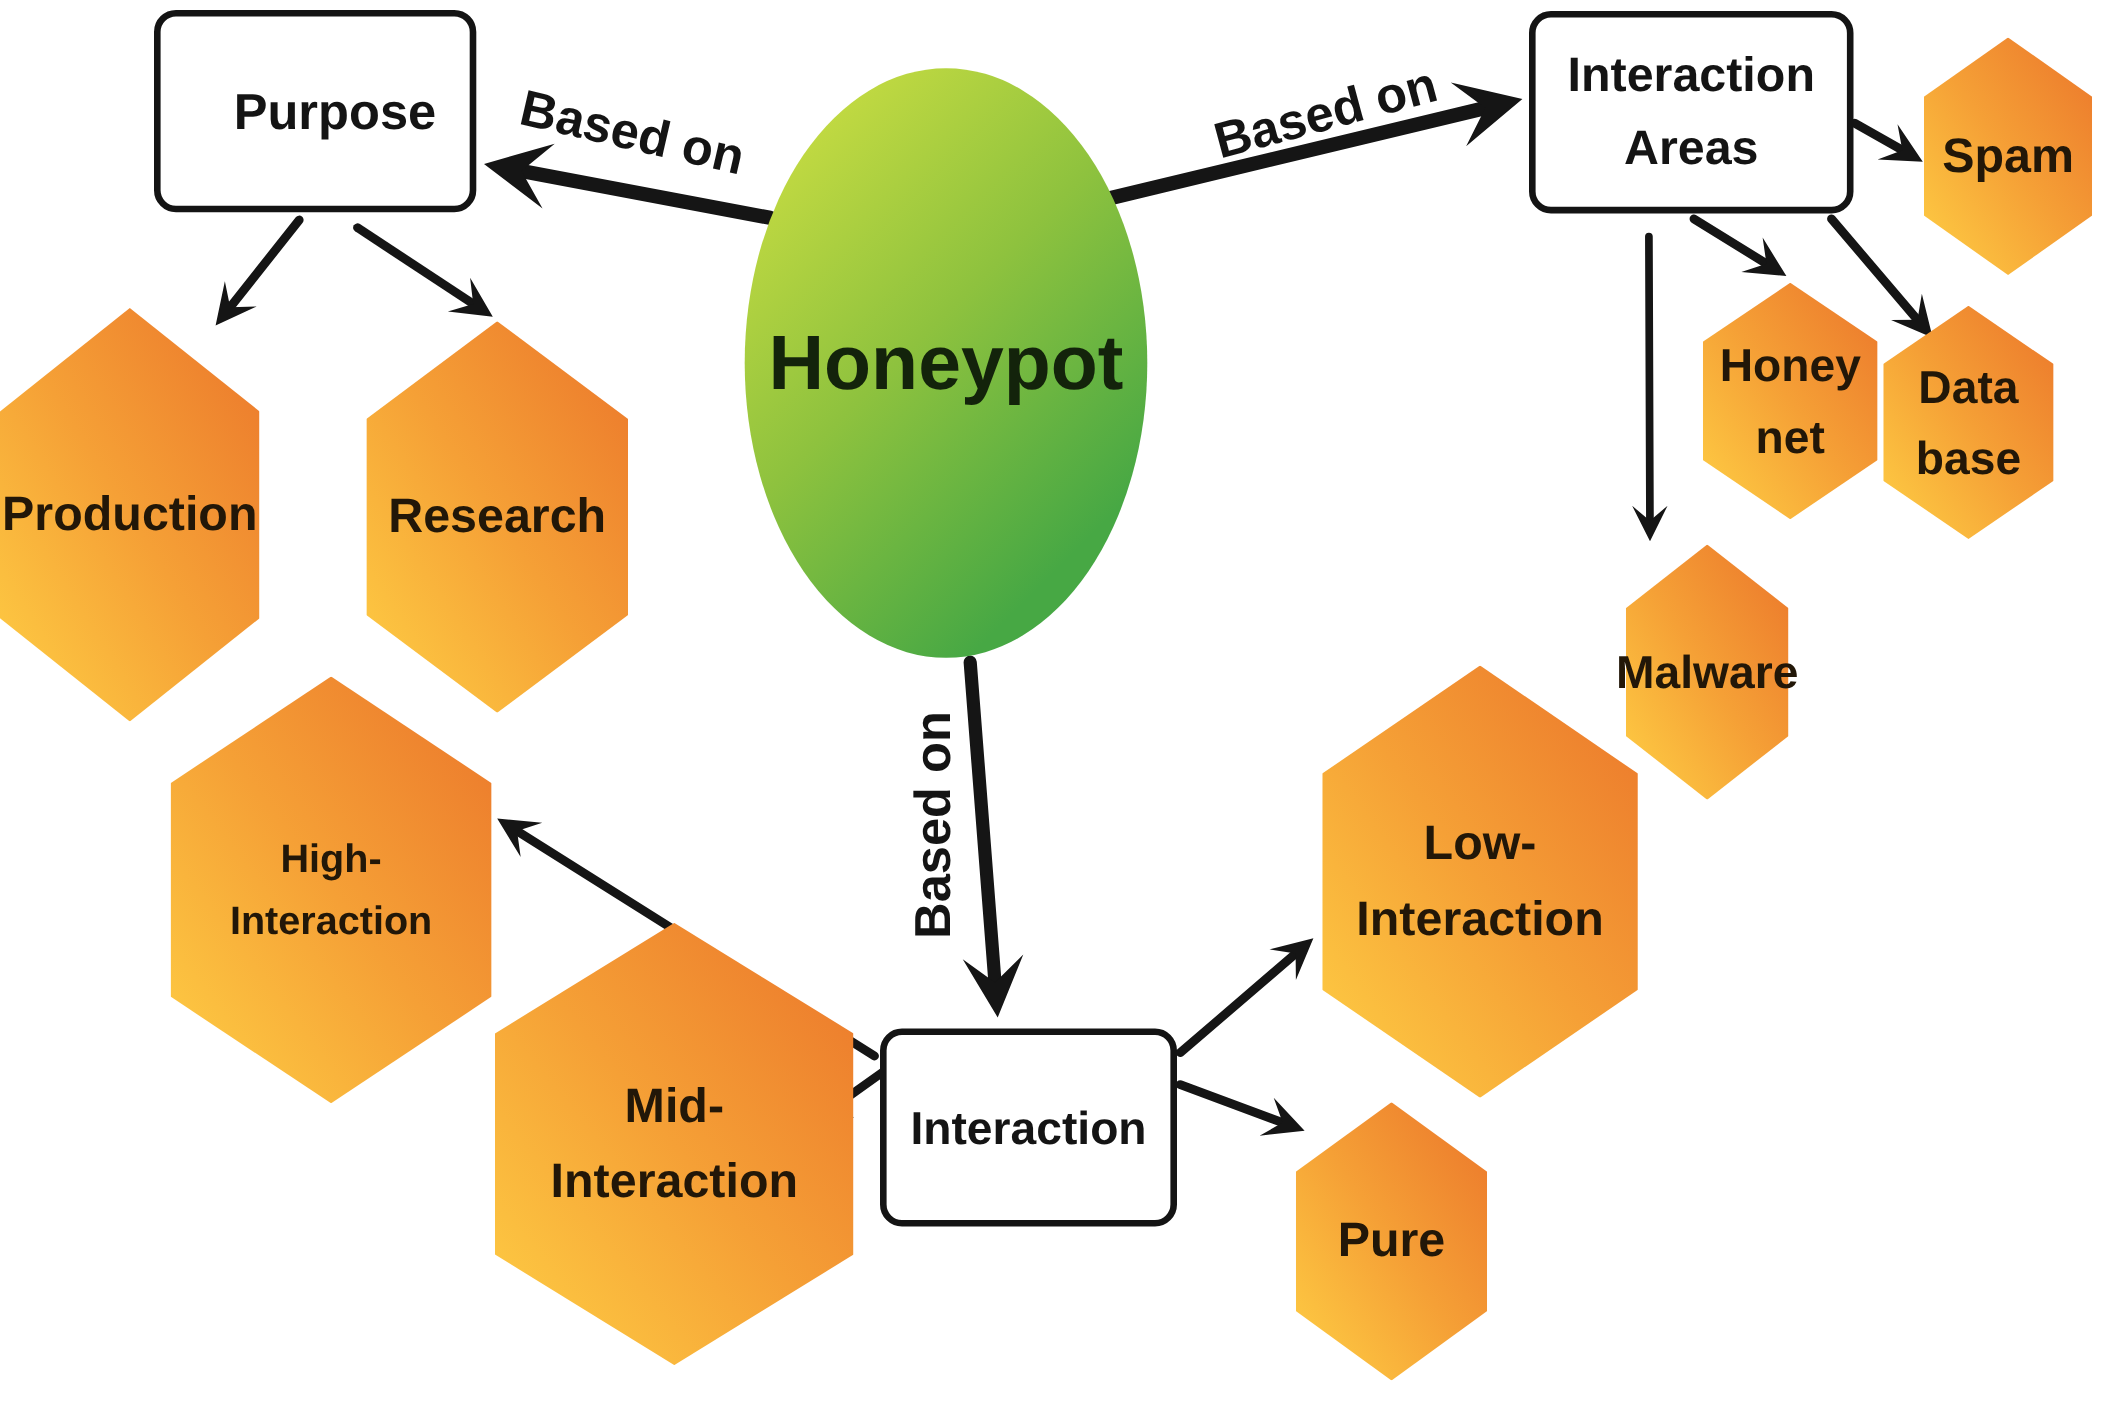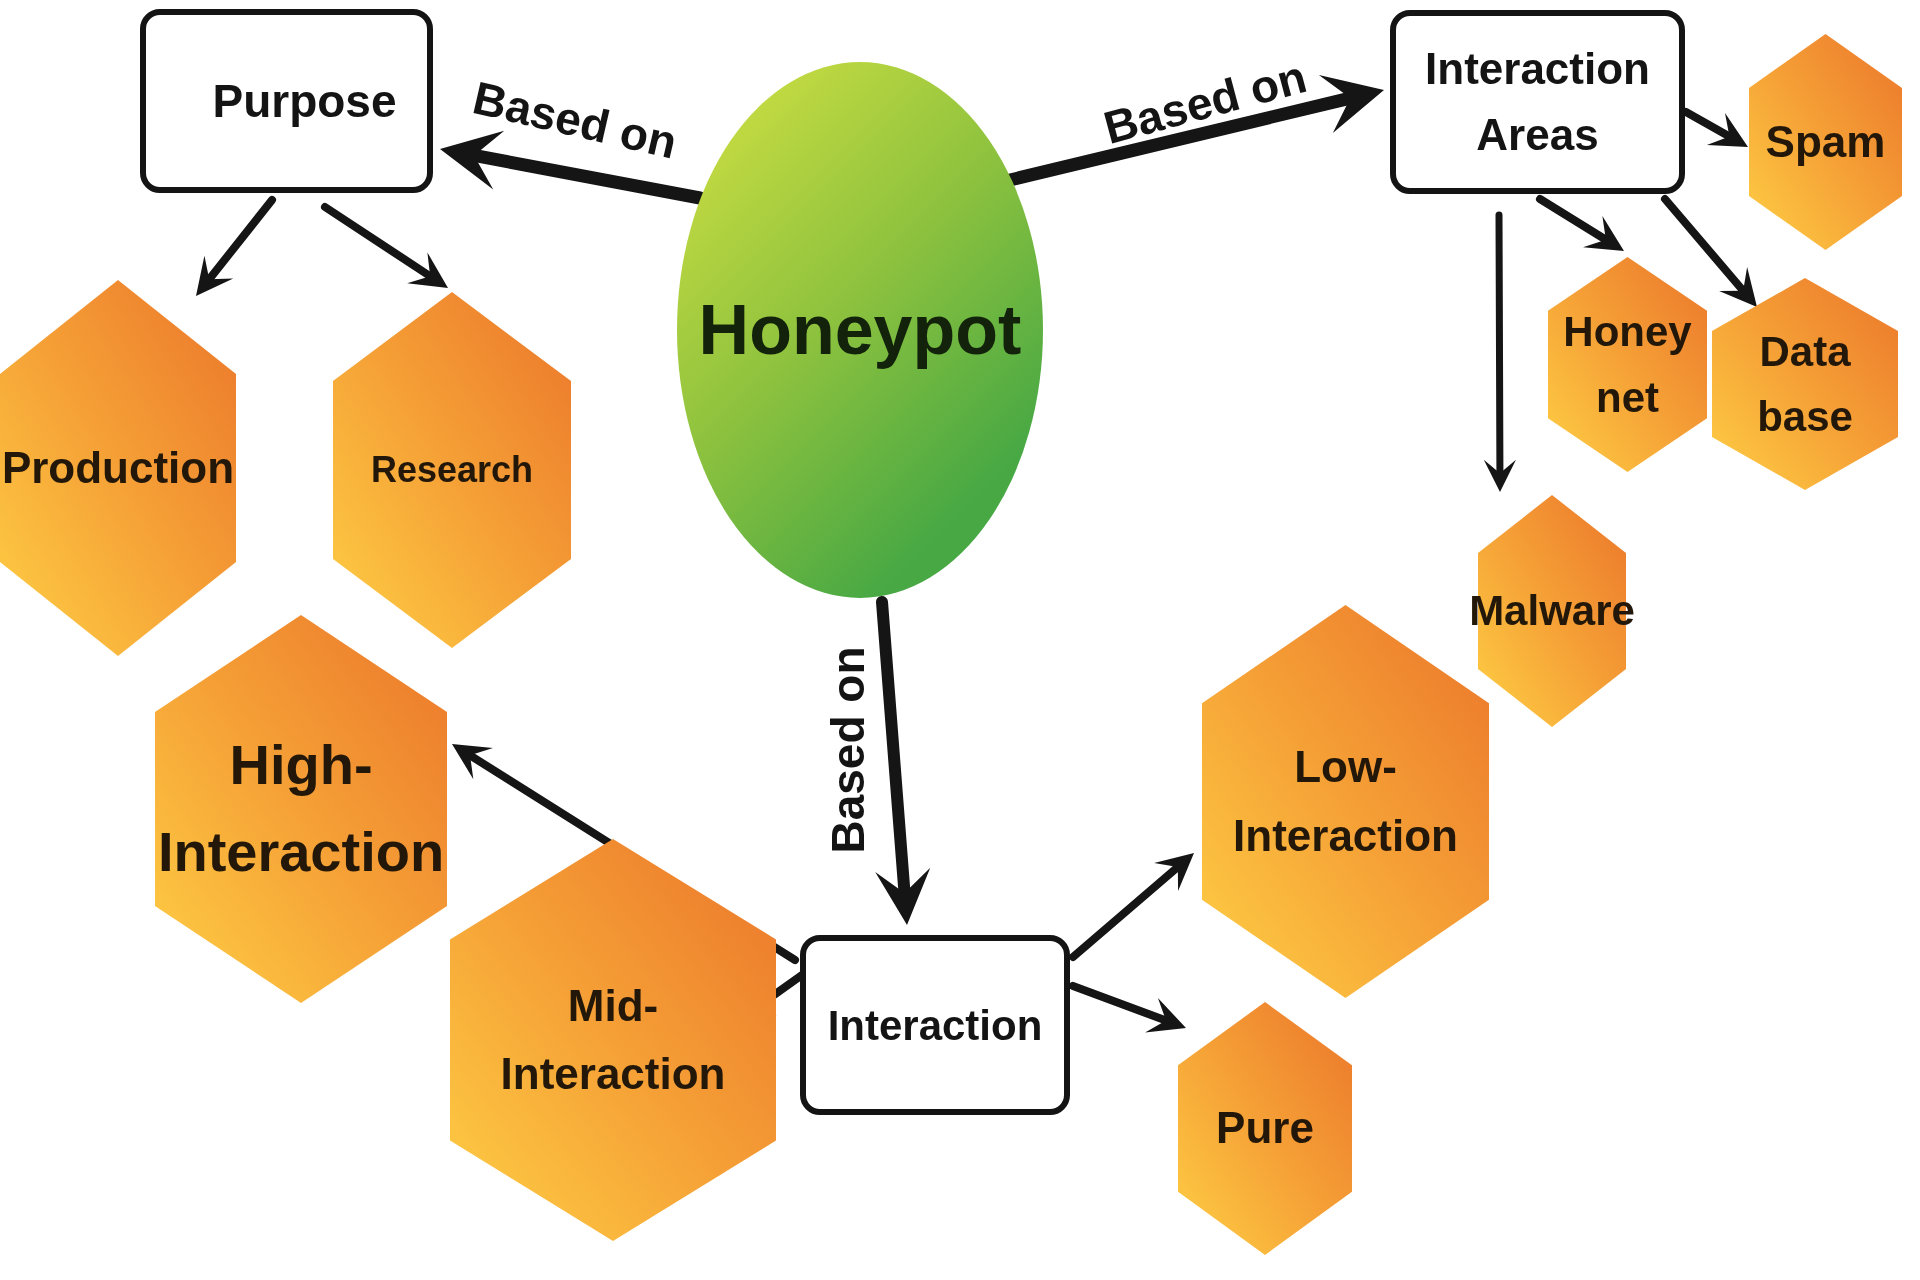--- a/index.html
+++ b/index.html
@@ -110,48 +110,48 @@
 
     <div class="node-box" style="left:800px;top:935px;width:270px;height:180px;font-size:42px;">Interaction</div>
 
     <div class="hex" style="left:0px;top:280px;width:236px;height:376px;">
       <div class="shape"></div>
       <div class="hex-label" style="font-size:44px;">Production</div>
     </div>
 
     <div class="hex" style="left:333px;top:292px;width:238px;height:356px;">
       <div class="shape"></div>
-      <div class="hex-label" style="font-size:36px;text-align:right;">Research</div>
+      <div class="hex-label" style="font-size:44px;text-align:right;">Research</div>
     </div>
 
     <div class="hex" style="left:1749px;top:34px;width:153px;height:216px;">
       <div class="shape"></div>
       <div class="hex-label" style="font-size:44px;">Spam</div>
     </div>
 
     <div class="hex" style="left:1548px;top:257px;width:159px;height:215px;">
       <div class="shape"></div>
       <div class="hex-label" style="font-size:42px;">Honey
 net</div>
     </div>
 
-    <div class="hex" style="left:1712px;top:278px;width:155px;height:212px;padding-left:31px;">
+    <div class="hex" style="left:1712px;top:278px;width:155px;height:212px;">
       <div class="shape"></div>
       <div class="hex-label" style="font-size:42px;">Data
 base</div>
     </div>
 
     <div class="hex" style="left:1478px;top:495px;width:148px;height:232px;">
       <div class="shape"></div>
       <div class="hex-label" style="font-size:42px;">Malware</div>
     </div>
 
     <div class="hex" style="left:155px;top:615px;width:292px;height:388px;">
       <div class="shape"></div>
-      <div class="hex-label" style="font-size:56px;">High-
+      <div class="hex-label" style="font-size:36px;">High-
 Interaction</div>
     </div>
 
     <div class="hex" style="left:450px;top:839px;width:288px;height:402px;padding-left:38px;">
       <div class="shape"></div>
       <div class="hex-label" style="font-size:44px;">Mid-
 Interaction</div>
     </div>
 
     <div class="hex" style="left:1202px;top:605px;width:287px;height:393px;">

